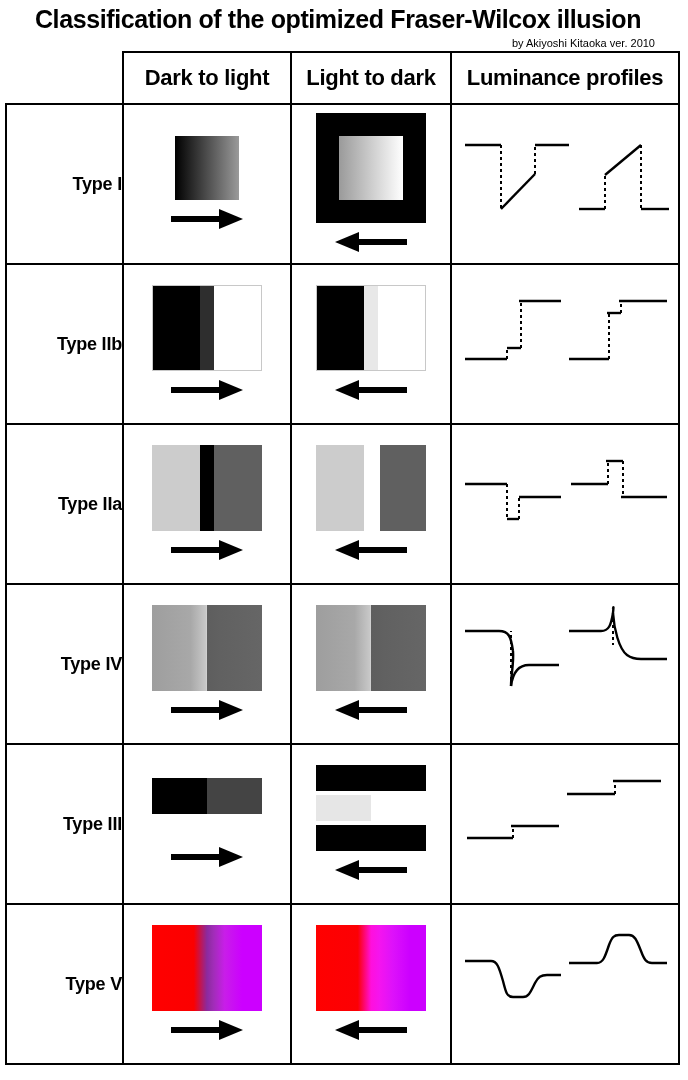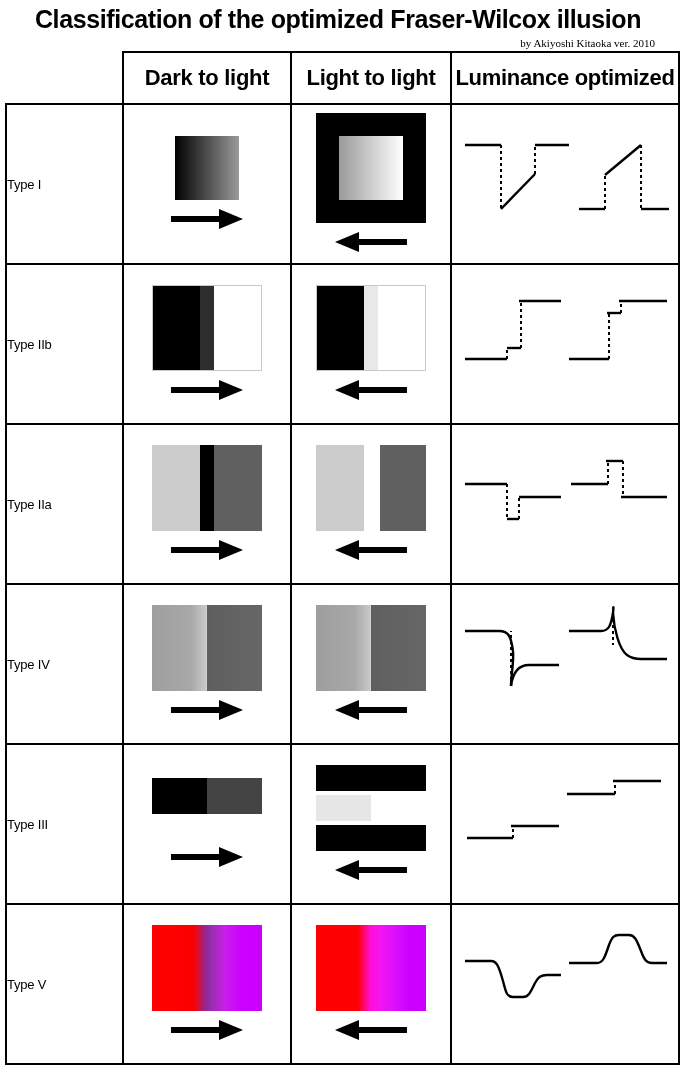--- a/index.html
+++ b/index.html
@@ -24,21 +24,21 @@
   }
   #main-title {
     font-family: "Liberation Sans", sans-serif;
     font-size: 25px;
     font-weight: bold;
     letter-spacing: -0.4px;
     line-height: 30px;
     white-space: nowrap;
   }
   #byline {
-    font-family: Liberation Serif, serif;
+    font-family: Liberation Sans, sans-serif;
     font-size: 11px;
     font-weight: normal;
     text-align: right;
     padding-right: 21px;
     padding-top: 3px;
     letter-spacing: 0px;
   }
 
   
   #grid {
@@ -77,23 +77,23 @@
 
   
   tr.body-row td {
     border: 2px solid #000;
     vertical-align: middle;
   }
   tr.r-tall td { height: 158px; }
   tr.r-last td { height: 158px; }
 
   td.lbl {
-    text-align: left;
-    font-size: 13px;
-    font-weight: normal;
+    text-align: right;
+    font-size: 18px;
+    font-weight: bold;
     letter-spacing: -0.2px;
   }
 
   td.stim {
     text-align: center;
     vertical-align: middle;
   }
   td.prof {
     text-align: center;
     vertical-align: middle;
@@ -243,22 +243,22 @@
     <col class="c-label">
         <col class="c-d2l">
         <col class="c-l2d">
         <col class="c-prof">
   </colgroup>
   <tbody>
 
   <tr class="head-row">
     <td class="head-blank"></td>
     <td class="head-cell">Dark to light</td>
-    <td class="head-cell">Light to light</td>
-    <td class="head-cell">Luminance optimized</td>
+    <td class="head-cell">Light to dark</td>
+    <td class="head-cell">Luminance profiles</td>
   </tr>
 
   <tr class="body-row r-tall">
     <td class="lbl">Type I</td>
     <td class="stim">
       <div class="stim-wrap">
         <div class="patch t1-left"></div>
         <div class="arrow-slot">
           <div class="arrow right">
             <span class="shaft"></span>

